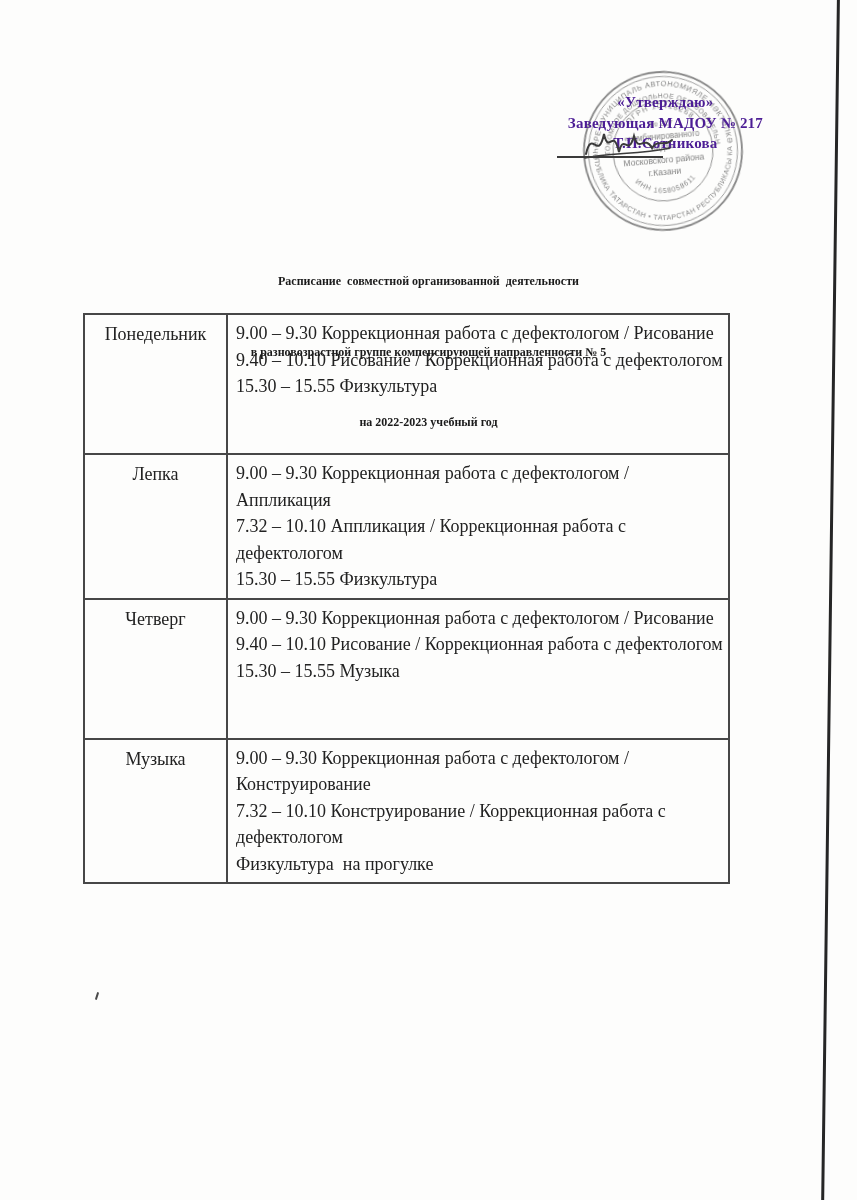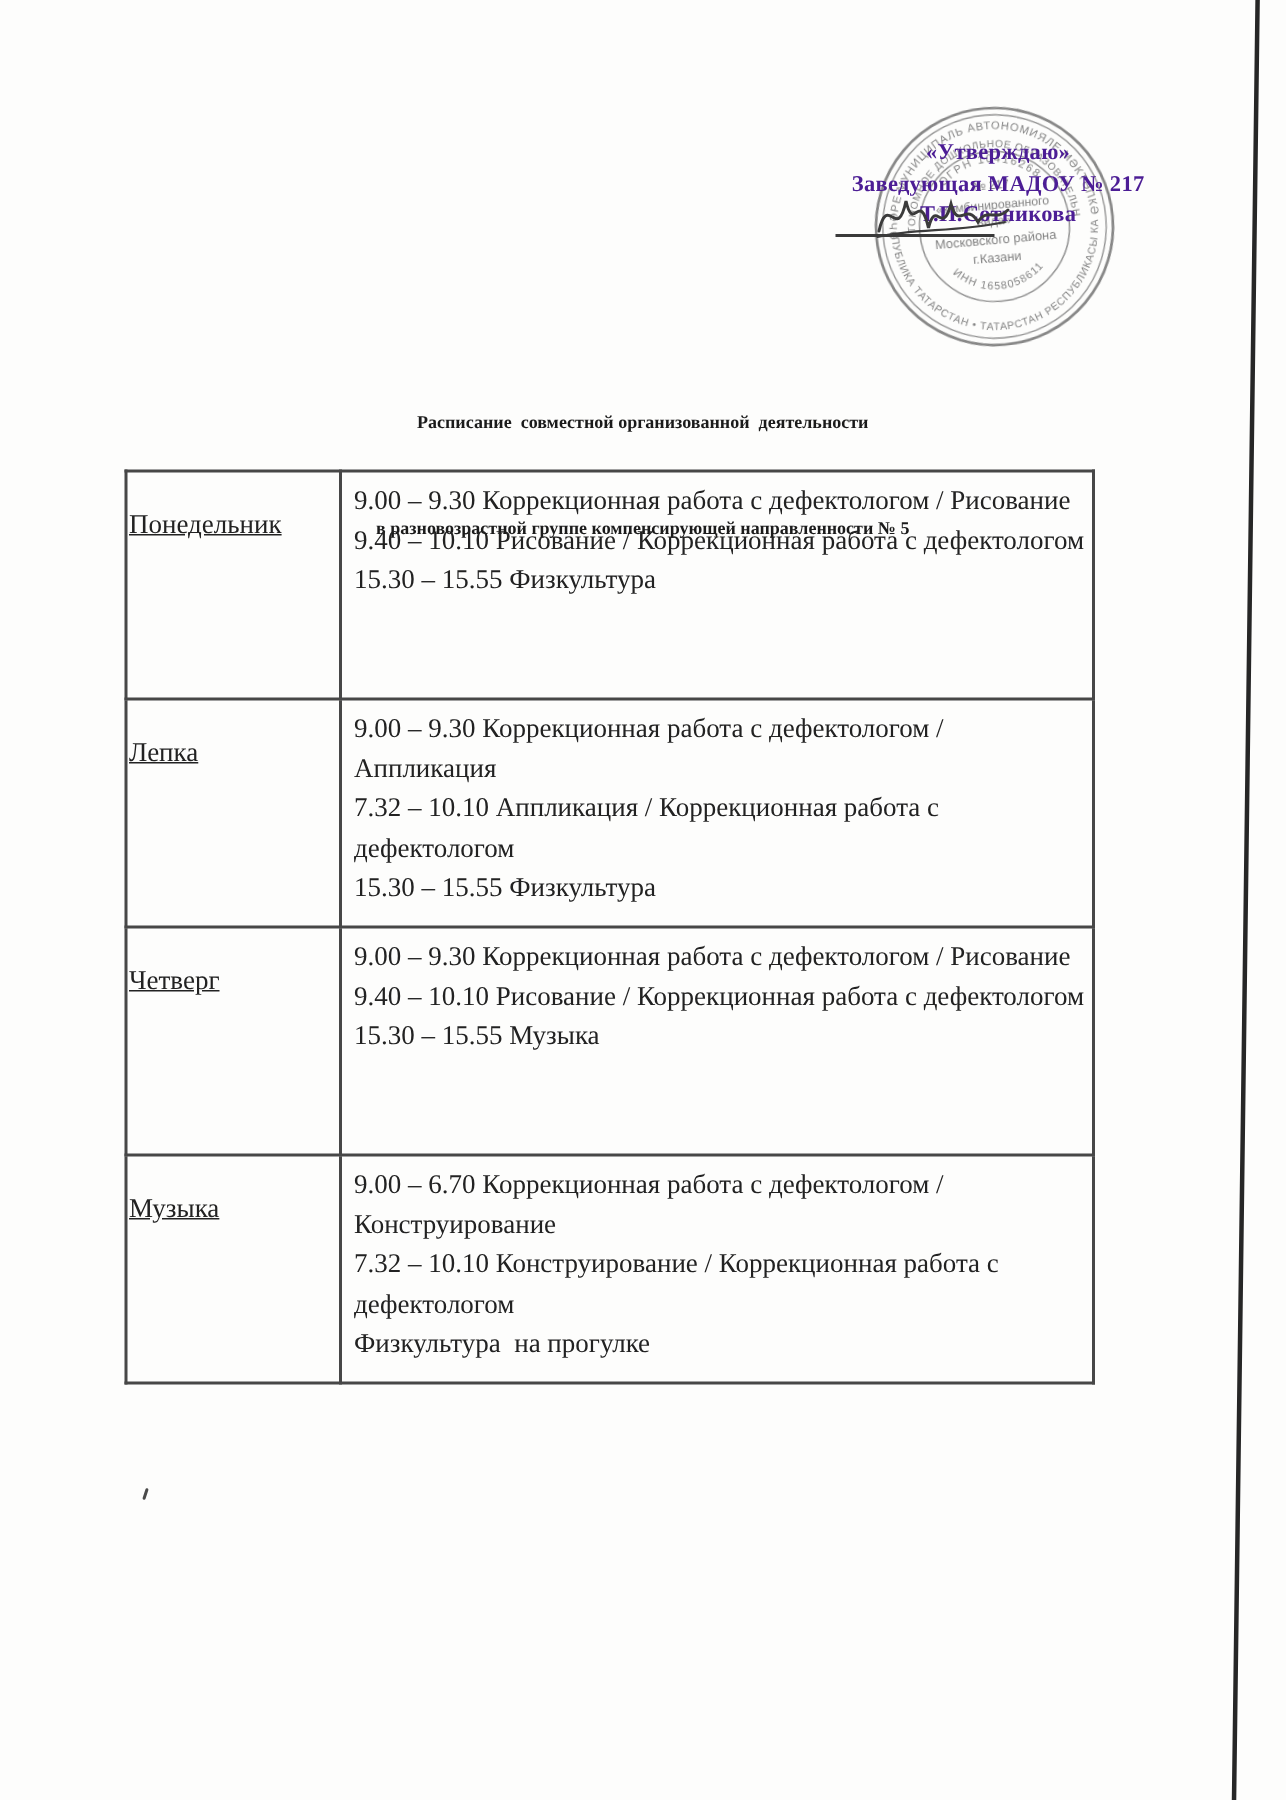--- a/index.html
+++ b/index.html
@@ -91,22 +91,22 @@
     line-height: 26.5px;
     color: #222;
   }
   .schedule-table td {
     border: 2px solid #474747;
     vertical-align: top;
     height: 128px;
   }
   .schedule-table td.day-cell {
     width: 139px;
-    padding-top: 21px;
-    text-decoration: underline;
+    text-align: center;
+    padding-top: 6px;
   }
   .schedule-table td.content-cell {
     padding: 5px 4px 5px 8px;
   }
   .entry-line { white-space: pre-wrap; }
   .stray-pen-mark {
     position: absolute;
     left: 96px;
     top: 992px;
     width: 2px;
@@ -164,20 +164,21 @@
 
 <div class="signature-underline"></div>
 <svg class="signature-svg" width="95" height="42" viewBox="0 0 95 42">
   <path d="M4 32 C 10 6, 16 40, 22 12 C 27 34, 31 4, 37 30 C 42 10, 46 36, 52 14 C 57 32, 62 12, 70 26 C 76 16, 82 26, 90 18" fill="none" stroke="#3b3b3b" stroke-width="2" stroke-linecap="round"></path>
   <path d="M3 36 C 28 30, 55 33, 88 26" fill="none" stroke="#3b3b3b" stroke-width="1.4" stroke-linecap="round"></path>
 </svg>
 
 <div class="title-block">
   <div>Расписание  совместной организованной  деятельности</div>
   <div>в разновозрастной группе компенсирующей направленности № 5</div>
+  <div>на 2022-2023 учебный год</div>
 </div>
 
 <table class="schedule-table">
   <tbody>
     <tr>
       <td class="day-cell">Понедельник</td>
       <td class="content-cell">
         <div class="entry-line">9.00 – 9.30 Коррекционная работа с дефектологом / Рисование</div>
         <div class="entry-line">9.40 – 10.10 Рисование / Коррекционная работа с дефектологом</div>
         <div class="entry-line">15.30 – 15.55 Физкультура</div>
@@ -195,21 +196,21 @@
       <td class="day-cell">Четверг</td>
       <td class="content-cell">
         <div class="entry-line">9.00 – 9.30 Коррекционная работа с дефектологом / Рисование</div>
         <div class="entry-line">9.40 – 10.10 Рисование / Коррекционная работа с дефектологом</div>
         <div class="entry-line">15.30 – 15.55 Музыка</div>
       </td>
     </tr>
     <tr>
       <td class="day-cell">Музыка</td>
       <td class="content-cell">
-        <div class="entry-line">9.00 – 6.70 Коррекционная работа с дефектологом / Конструирование</div>
+        <div class="entry-line">9.00 – 9.30 Коррекционная работа с дефектологом / Конструирование</div>
         <div class="entry-line">7.32 – 10.10 Конструирование / Коррекционная работа с дефектологом</div>
         <div class="entry-line">Физкультура  на прогулке</div>
       </td>
     </tr>
   </tbody>
 </table>
 
 <div class="stray-pen-mark"></div>
 
 </body></html>

